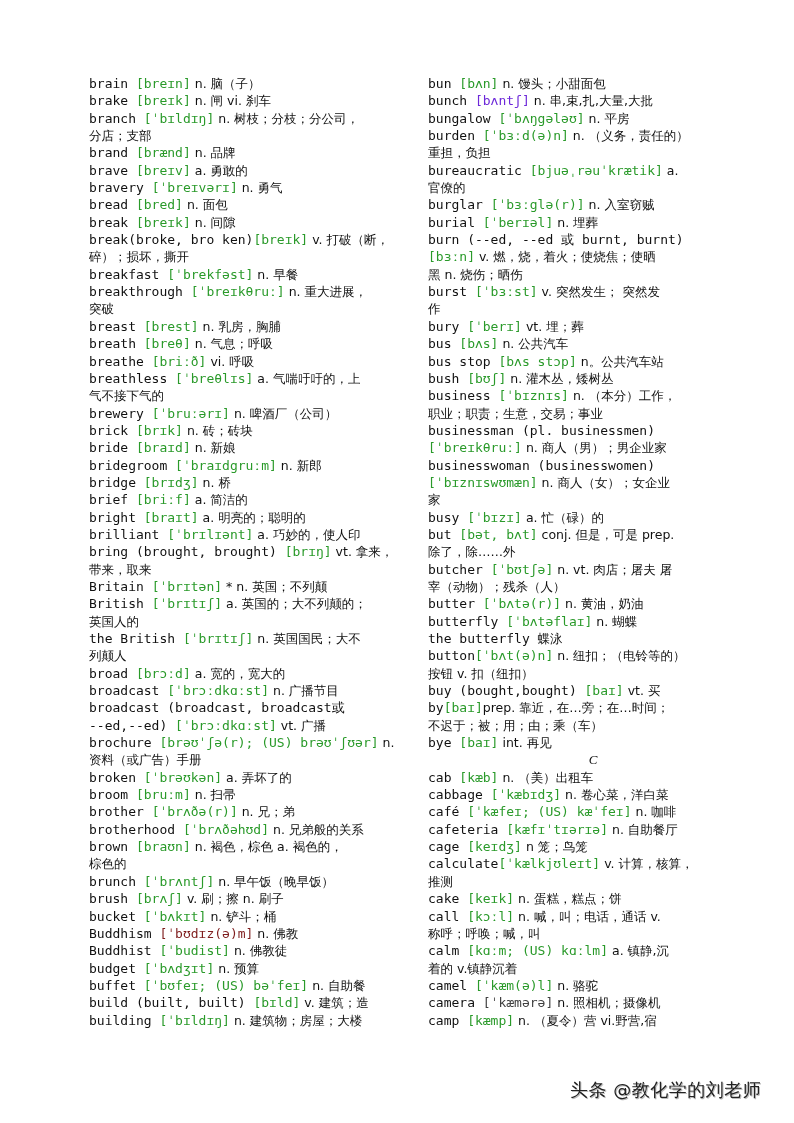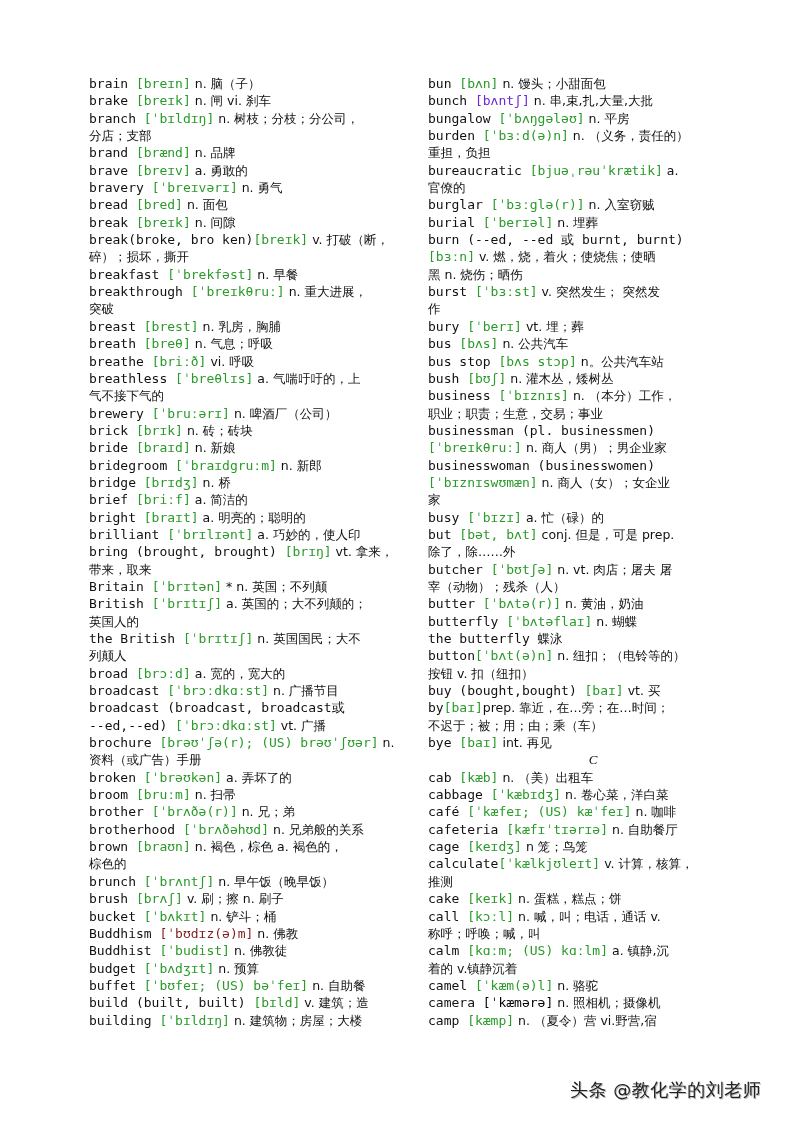--- a/index.html
+++ b/index.html
@@ -135,17 +135,17 @@
       <div class="line"><span class="w">cafeteria </span><span class="p" style="color: rgb(42, 154, 42);">[kæfɪˈtɪərɪə]</span><span class="d"> n. 自助餐厅</span></div>
       <div class="line"><span class="w">cage </span><span class="p" style="color: rgb(42, 154, 42);">[keɪdʒ]</span><span class="d"> n 笼；鸟笼</span></div>
       <div class="line"><span class="w">calculate</span><span class="p" style="color: rgb(42, 154, 42);">[ˈkælkjʊleɪt]</span><span class="d"> v. 计算，核算，</span></div>
       <div class="line"><span class="w"></span><span class="p" style="color: rgb(42, 154, 42);"></span><span class="d">推测</span></div>
       <div class="line"><span class="w">cake  </span><span class="p" style="color: rgb(42, 154, 42);">[keɪk]</span><span class="d"> n. 蛋糕，糕点；饼</span></div>
       <div class="line"><span class="w">call  </span><span class="p" style="color: rgb(42, 154, 42);">[kɔːl]</span><span class="d"> n. 喊，叫；电话，通话 v.</span></div>
       <div class="line"><span class="w"></span><span class="p" style="color: rgb(42, 154, 42);"></span><span class="d">称呼；呼唤；喊，叫</span></div>
       <div class="line"><span class="w">calm  </span><span class="p" style="color: rgb(42, 154, 42);">[kɑːm; (US) kɑːlm]</span><span class="d"> a. 镇静,沉</span></div>
       <div class="line"><span class="w"></span><span class="p" style="color: rgb(42, 154, 42);"></span><span class="d">着的 v.镇静沉着</span></div>
       <div class="line"><span class="w">camel  </span><span class="p" style="color: rgb(42, 154, 42);">[ˈkæm(ə)l]</span><span class="d"> n. 骆驼</span></div>
-      <div class="line"><span class="w">camera  </span><span class="p" style="color: #000000; text-align: right;">[ˈkæmərə]</span><span class="d"> n. 照相机；摄像机</span></div>
+      <div class="line"><span class="w">camera  </span><span class="p" style="color: #404040; text-align: right;">[ˈkæmərə]</span><span class="d"> n. 照相机；摄像机</span></div>
       <div class="line"><span class="w">camp  </span><span class="p" style="color: rgb(42, 154, 42);">[kæmp]</span><span class="d"> n. （夏令）营 vi.野营,宿</span></div>
     </div>
   <div class="watermark">头条 @教化学的刘老师</div>
 </div>
 
 </body></html>

